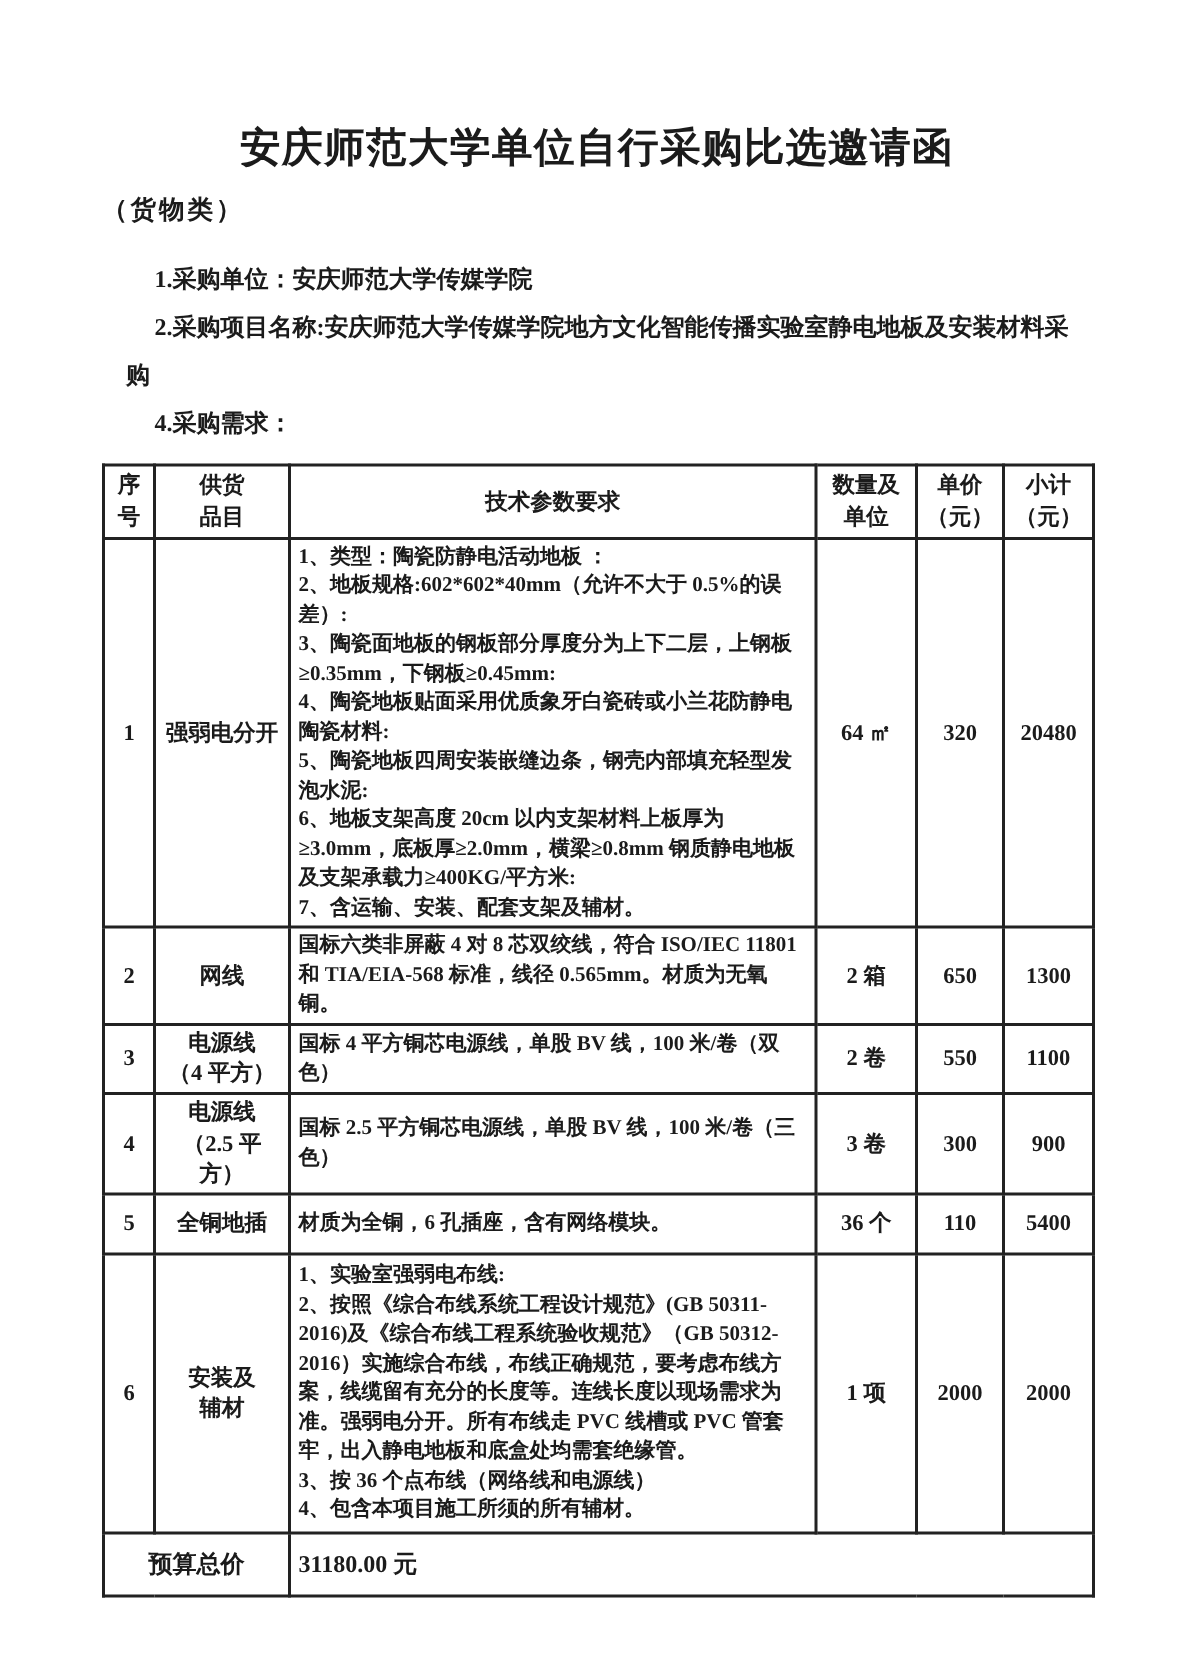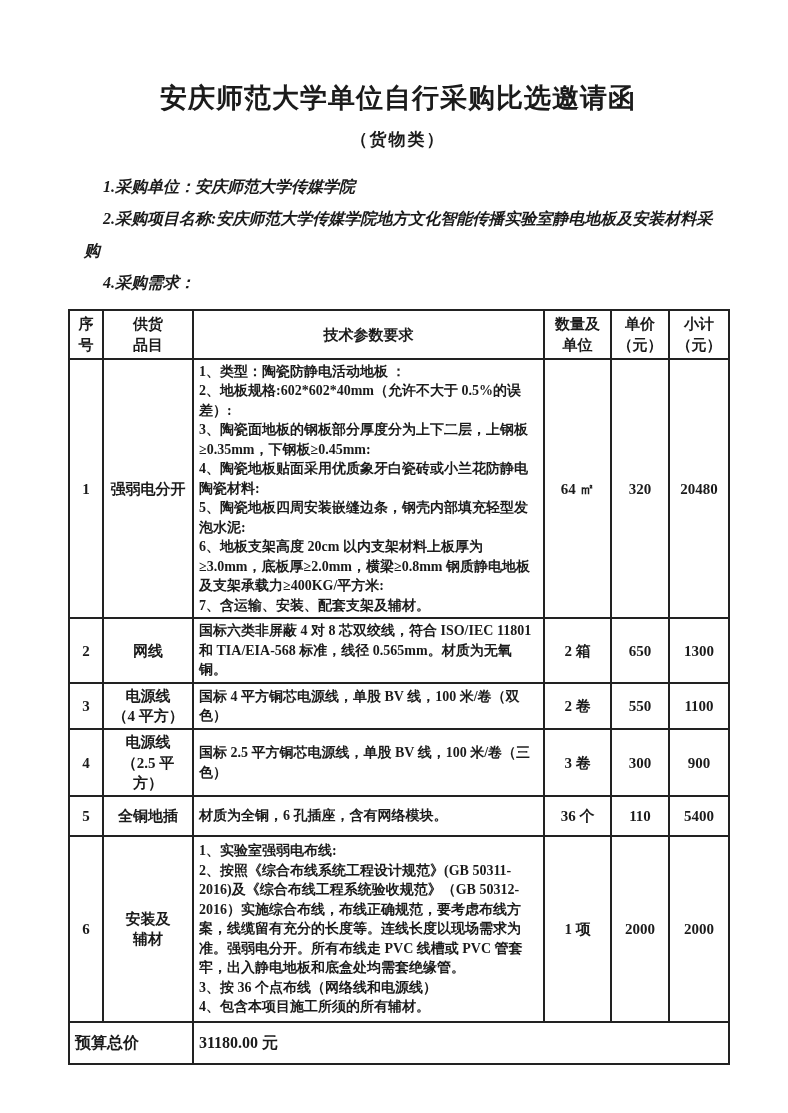--- a/index.html
+++ b/index.html
@@ -24,35 +24,33 @@
   .doc-title {
     margin: 0;
     text-align: center;
     font-size: 27px;
     font-weight: 700;
     letter-spacing: 1px;
     line-height: 1.2;
   }
   .doc-subtitle {
     margin: 14px 0 0 0;
-    text-align: center;
     font-size: 17px;
     font-weight: 700;
     letter-spacing: 2px;
   }
   .intro {
     margin: 20px 0 0 16px;
   }
   .intro p {
     margin: 0;
     font-size: 16px;
     font-weight: 600;
     line-height: 32px;
     text-indent: 19px;
-    font-style: italic;
   }
   table.proc {
     margin-top: 10px;
     border-collapse: collapse;
     table-layout: fixed;
     width: 660px;
   }
   table.proc th, table.proc td {
     border: 2px solid #222222;
     padding: 2px 5px;
@@ -84,20 +82,21 @@
   }
   tr.r-head   { height: 42px; }
   tr.r1       { height: 246px; }
   tr.r2       { height: 46px; }
   tr.r3       { height: 45px; }
   tr.r4       { height: 43px; }
   tr.r5       { height: 40px; }
   tr.r6       { height: 186px; }
   tr.r-budget { height: 42px; }
   td.budget-label {
+    text-align: center;
     font-size: 16px;
     font-weight: 700;
     margin-top: 24px;
   }
   td.budget-value {
     text-align: left;
     font-size: 16px;
     font-weight: 600;
     font-family: "Liberation Serif", "DejaVu Serif", serif;
   }

